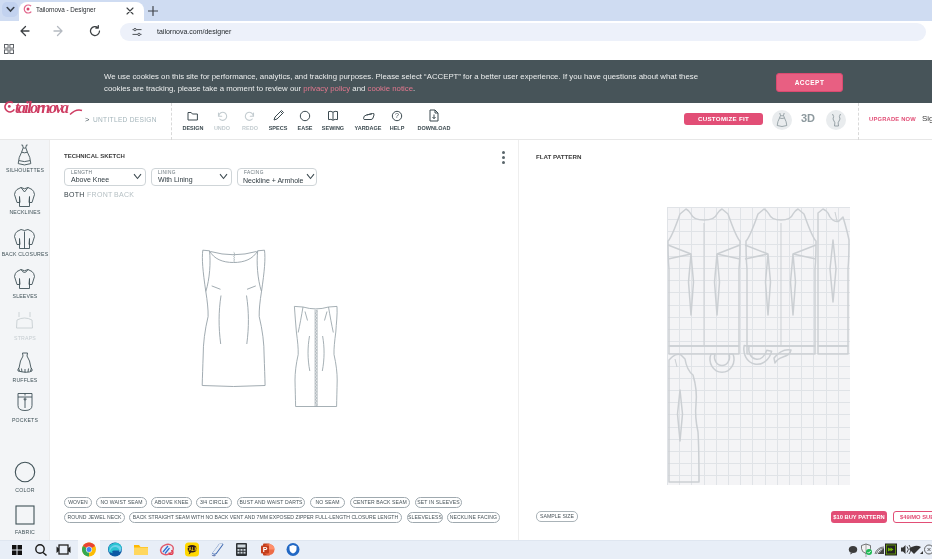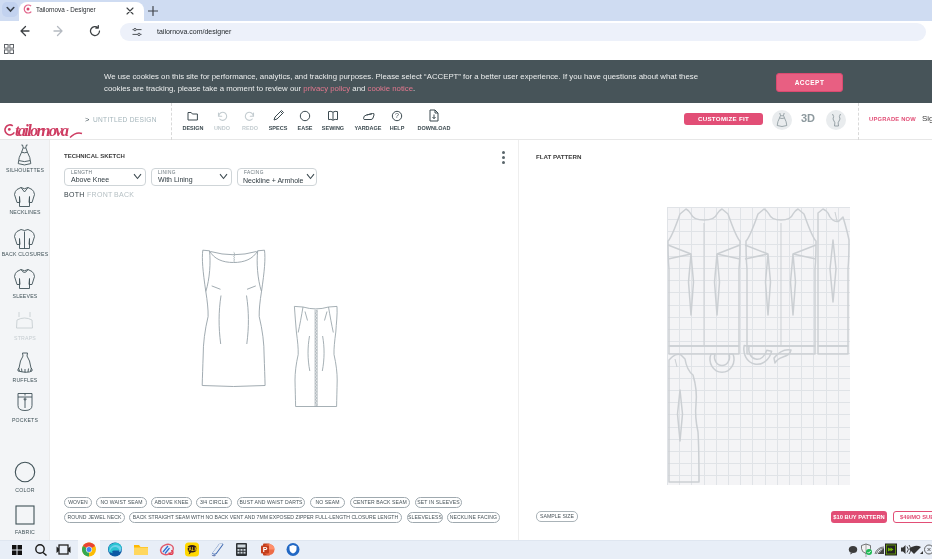--- a/index.html
+++ b/index.html
@@ -58,21 +58,21 @@
 
 <div class="abs" style="left:0;top:60px;width:932px;height:43px;background:#475459;"></div>
 <div class="abs" style="left:104px;top:71px;width:660px;text-align:left;font-size:7.8px;line-height:11.5px;color:#eceeee;">
 We use cookies on this site for performance, analytics, and tracking purposes. Please select “ACCEPT” for a better user experience. If you have questions about what these<br>
 cookies are tracking, please take a moment to review our <span style="color:#e4788f;">privacy policy</span> and <span style="color:#e4788f;">cookie notice</span>.
 </div>
 <div class="abs" style="left:776px;top:73px;width:67px;height:19px;background:#e85f82;border:1px solid #db4a70;border-radius:3px;color:#fff;font-size:6.5px;font-weight:bold;text-align:center;line-height:17px;letter-spacing:0.5px;">ACCEPT</div>
 
 <div class="abs" style="left:0;top:103px;width:932px;height:37px;background:#fff;border-bottom:1px solid #e7e7e7;"></div>
 
-<div class="abs" style="left:0px;top:117px;width:90px;height:26px;">
+<div class="abs" style="left:0px;top:94px;width:90px;height:26px;">
   <svg width="90" height="26" viewBox="0 0 90 26">
     <g stroke="#ce3c62" fill="none">
       <path d="M12.8 8.8 a5 5 0 1 0 1.5 6.6" stroke-width="1.6"></path>
       <circle cx="9.3" cy="12.4" r="1.4" fill="#ce3c62" stroke="none"></circle>
     </g>
     <text x="15" y="18.5" font-family="Liberation Serif, serif" font-style="italic" font-weight="bold" font-size="16.5" textLength="54" fill="#ce3c62">tailornova</text>
     <path d="M70 20.5 Q76 14.5 82 16.5" stroke="#ce3c62" stroke-width="1.5" fill="none"></path>
   </svg>
 </div>
 <div class="abs" style="left:85px;top:115px;font-size:7.5px;color:#4a5a60;">&gt;</div>

